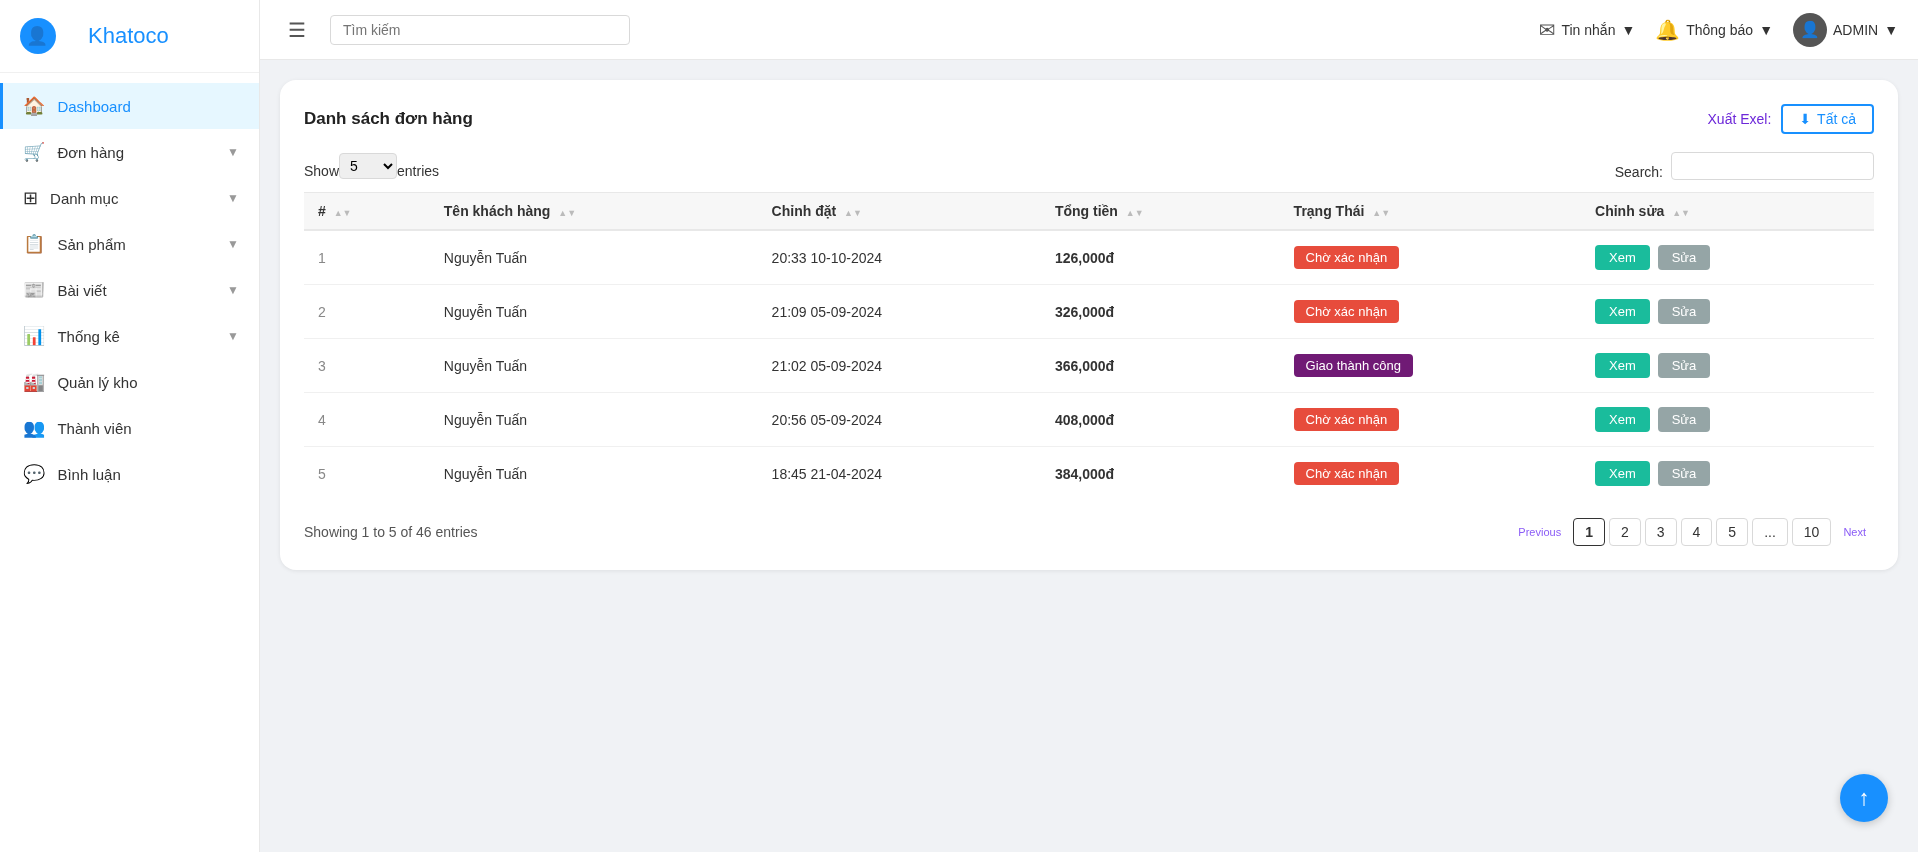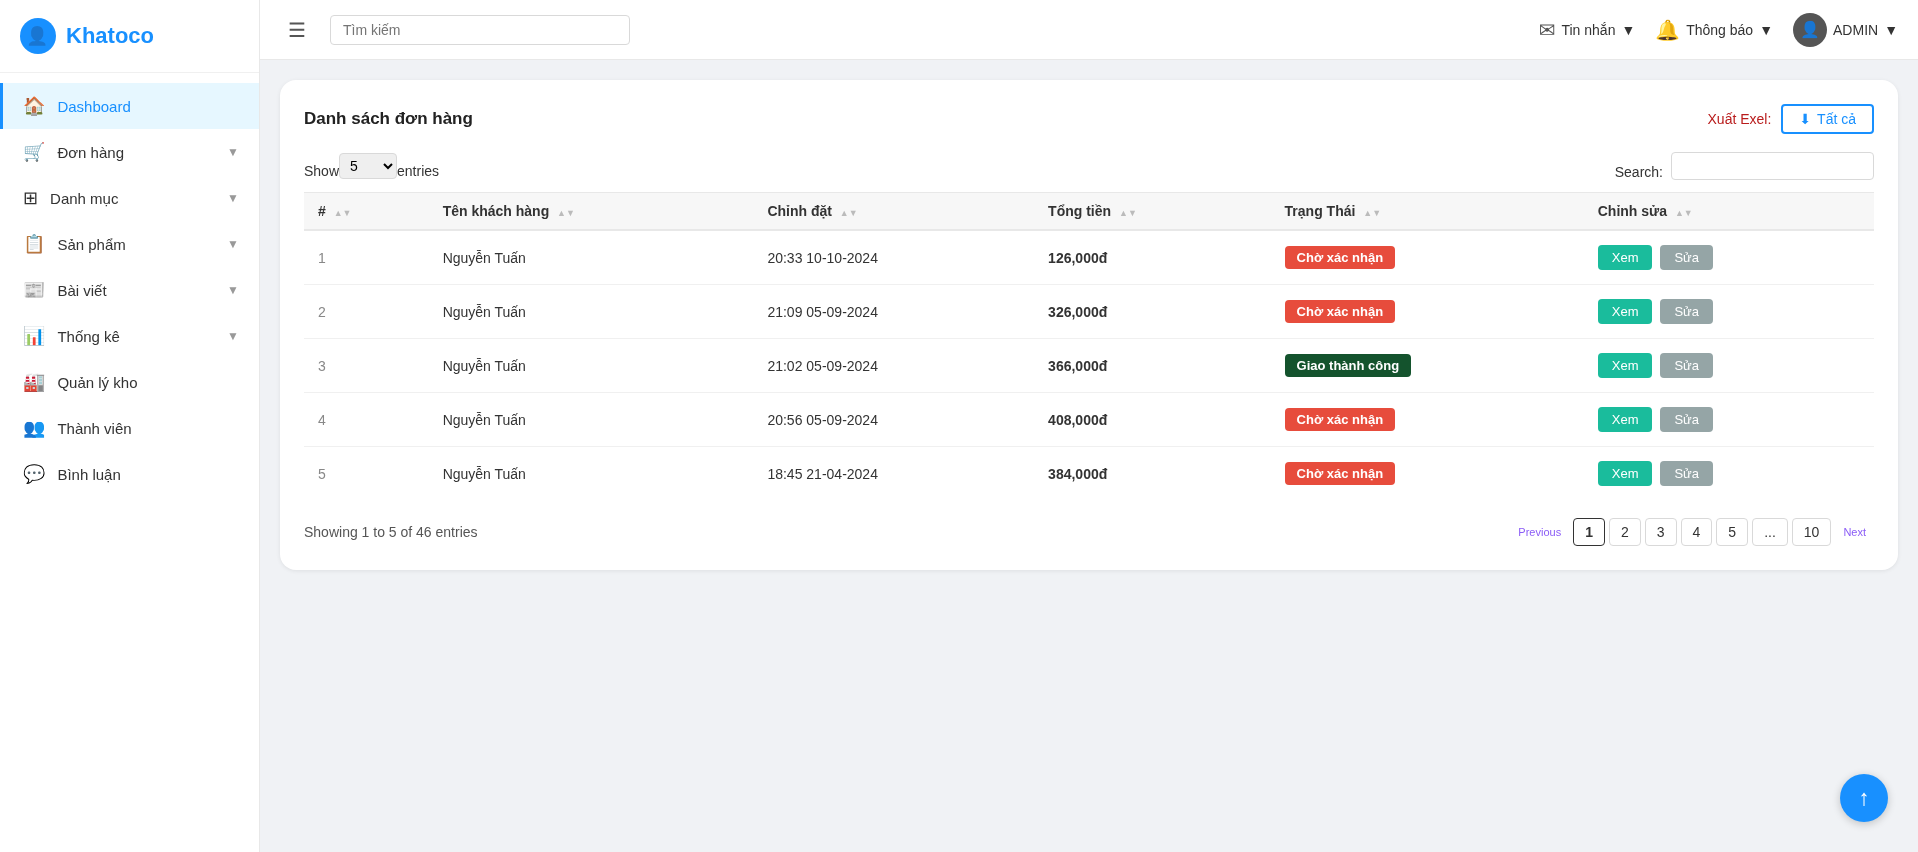--- a/index.html
+++ b/index.html
@@ -23,21 +23,21 @@
       border-bottom: 1px solid #f0f0f0;
     }
     .sidebar-logo-icon {
       width: 36px; height: 36px;
       background: #1890ff;
       border-radius: 50%;
       display: flex; align-items: center; justify-content: center;
       color: white; font-size: 18px;
     }
     .sidebar-logo-text {
-      font-size: 22px; font-weight: bold; color: #1890ff;
+      font-size: 22px; font-weight: normal; color: #1890ff; margin-left: 22px;
     }
     .sidebar-nav { padding: 10px 0; }
     .sidebar-item {
       display: flex; align-items: center;
       padding: 12px 20px;
       cursor: pointer;
       color: #333;
       font-size: 15px;
       border-left: 3px solid transparent;
     }
@@ -106,21 +106,21 @@
       background: #fff;
       border-radius: 16px;
       padding: 24px;
       box-shadow: 0 1px 4px rgba(0,0,0,0.08);
     }
     .card-header {
       display: flex; align-items: center; justify-content: space-between; margin-bottom: 18px;
     }
     .card-title { font-size: 17px; font-weight: bold; color: #222; }
     .export-area { display: flex; align-items: center; gap: 10px; }
-    .export-label { font-size: 14px; color: #b91c1c; }
+    .export-label { font-size: 14px; color: #6d28d9; }
     .export-btn {
       border: 2px solid #1890ff;
       color: #1890ff;
       background: #fff;
       padding: 5px 16px;
       border-radius: 4px;
       cursor: pointer;
       font-size: 14px;
       display: flex; align-items: center; gap: 6px;
     }
@@ -149,24 +149,24 @@
       font-size: 14px;
     }
     th .sort-icons { display: inline-flex; flex-direction: column; margin-left: 4px; font-size: 9px; color: #bbb; line-height: 1; }
     td { padding: 14px 14px; border-bottom: 1px solid #f0f0f0; color: #333; font-size: 14px; }
     tr:last-child td { border-bottom: none; }
     .td-num { color: #888; }
 
     
     .badge {
       display: inline-block; padding: 4px 12px; border-radius: 4px;
-      font-size: 13px; font-weight: 700; color: white;
+      font-size: 13px; font-weight: 400; color: white;
     }
     .badge-red { background: #e74c3c; }
-    .badge-green { background: #14532d; }
+    .badge-green { background: #701a75; }
 
     
     .btn-view {
       background: #1abc9c; color: white; border: none; padding: 5px 14px;
       border-radius: 4px; cursor: pointer; font-size: 13px; margin-right: 4px;
     }
     .btn-edit {
       background: #95a5a6; color: white; border: none; padding: 5px 14px;
       border-radius: 4px; cursor: pointer; font-size: 13px;
     }

